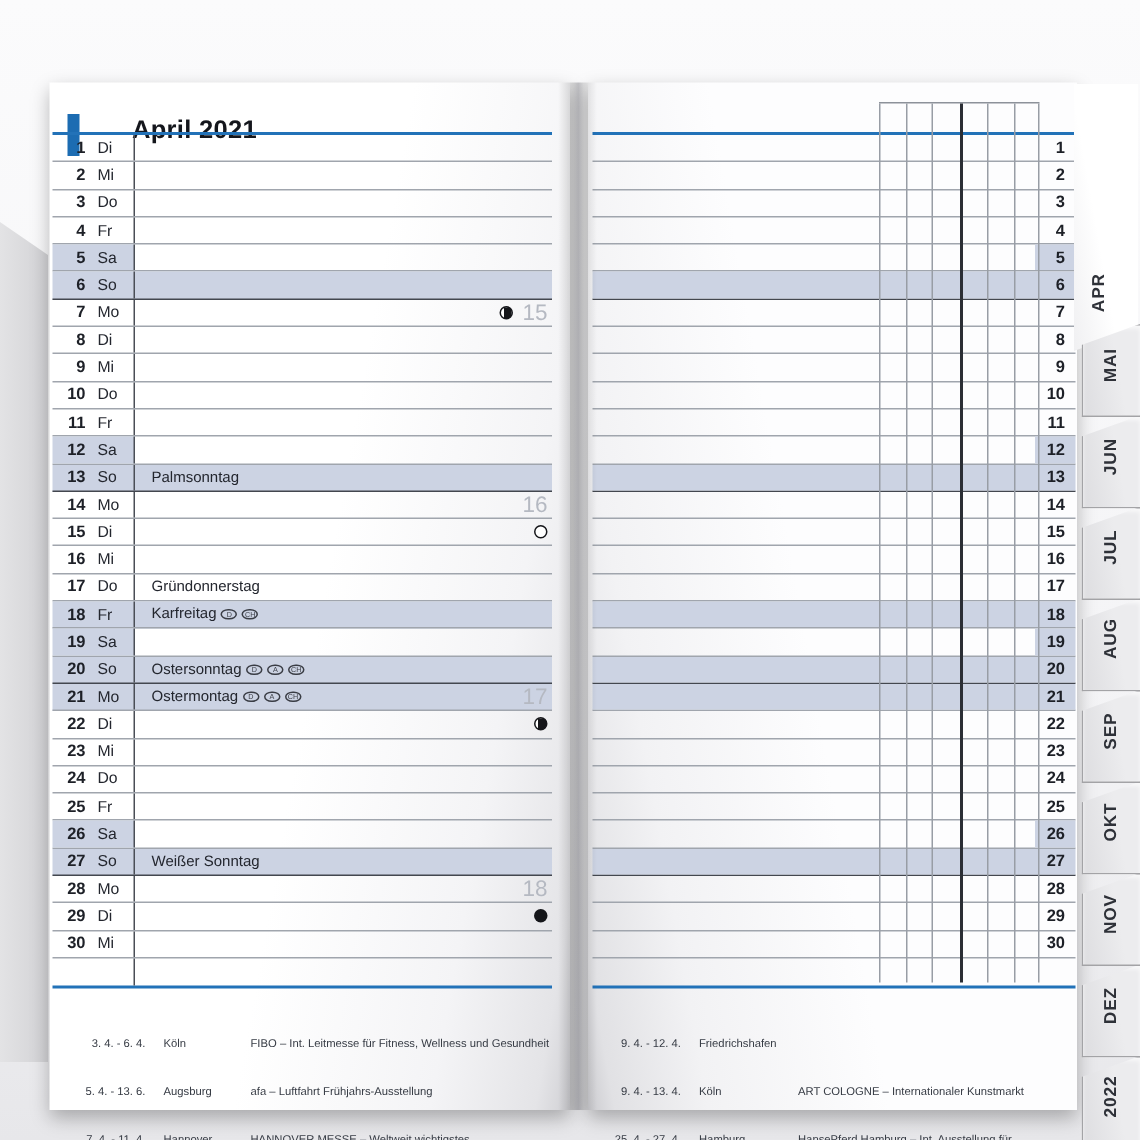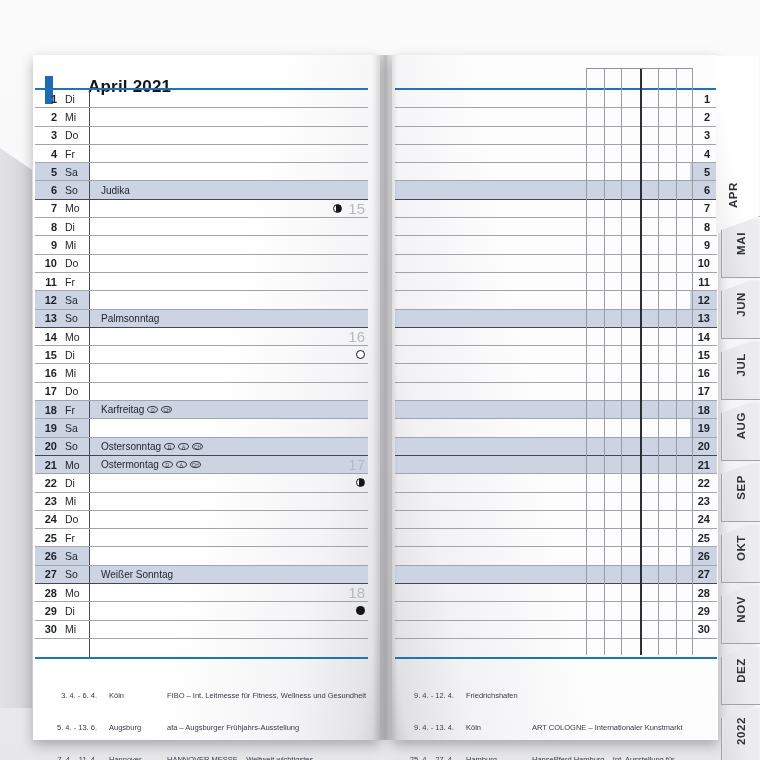--- a/index.html
+++ b/index.html
@@ -137,23 +137,20 @@
             <div class="dnum">5</div>
             <div class="dwd">Sa</div>
           </div>
           <div class="cont"></div>
         </div>
         <div class="drow hl sep">
           <div class="lab">
             <div class="dnum">6</div>
             <div class="dwd">So</div>
           </div>
-          <div class="cont">
-            <div class="hol-label">Judika</div>
-          </div>
         </div>
         <div class="drow">
           <div class="lab">
             <div class="dnum">7</div>
             <div class="dwd">Mo</div>
           </div>
           <div class="cont">
             <div class="rside">
               <div class="moon moon-waning-gibbous"></div>
               <div class="wk">15</div>
@@ -230,20 +227,23 @@
           <div class="lab">
             <div class="dnum">16</div>
             <div class="dwd">Mi</div>
           </div>
           <div class="cont"></div>
         </div>
         <div class="drow">
           <div class="lab">
             <div class="dnum">17</div>
             <div class="dwd">Do</div>
+          </div>
+          <div class="cont">
+            <div class="hol-label">Gründonnerstag</div>
           </div>
         </div>
         <div class="drow hl">
           <div class="lab">
             <div class="dnum">18</div>
             <div class="dwd">Fr</div>
           </div>
           <div class="cont">
             <div class="hol-label">Karfreitag</div>
             <div class="badge">D</div>
@@ -368,21 +368,21 @@
       </div>
     <div class="fairs fairs-left" id="left-fairs">
         <div class="fair">
           <div class="f-date">3. 4. - 6. 4.</div>
           <div class="f-city">Köln</div>
           <div class="f-event">FIBO – Int. Leitmesse für Fitness, Wellness und Gesundheit</div>
         </div>
         <div class="fair">
           <div class="f-date">5. 4. - 13. 6.</div>
           <div class="f-city">Augsburg</div>
-          <div class="f-event">afa – Augsburger Frühjahrs-Ausstellung</div>
+          <div class="f-event">afa – Luftfahrt Frühjahrs-Ausstellung</div>
         </div>
         <div class="fair">
           <div class="f-date">7. 4. - 11. 4.</div>
           <div class="f-city">Hannover</div>
           <div class="f-event">HANNOVER MESSE – Weltweit wichtigstes Technologieereignis</div>
         </div>
         <div class="fair">
           <div class="f-date">7. 4. - 11. 4.</div>
           <div class="f-city">Hannover</div>
         </div>

